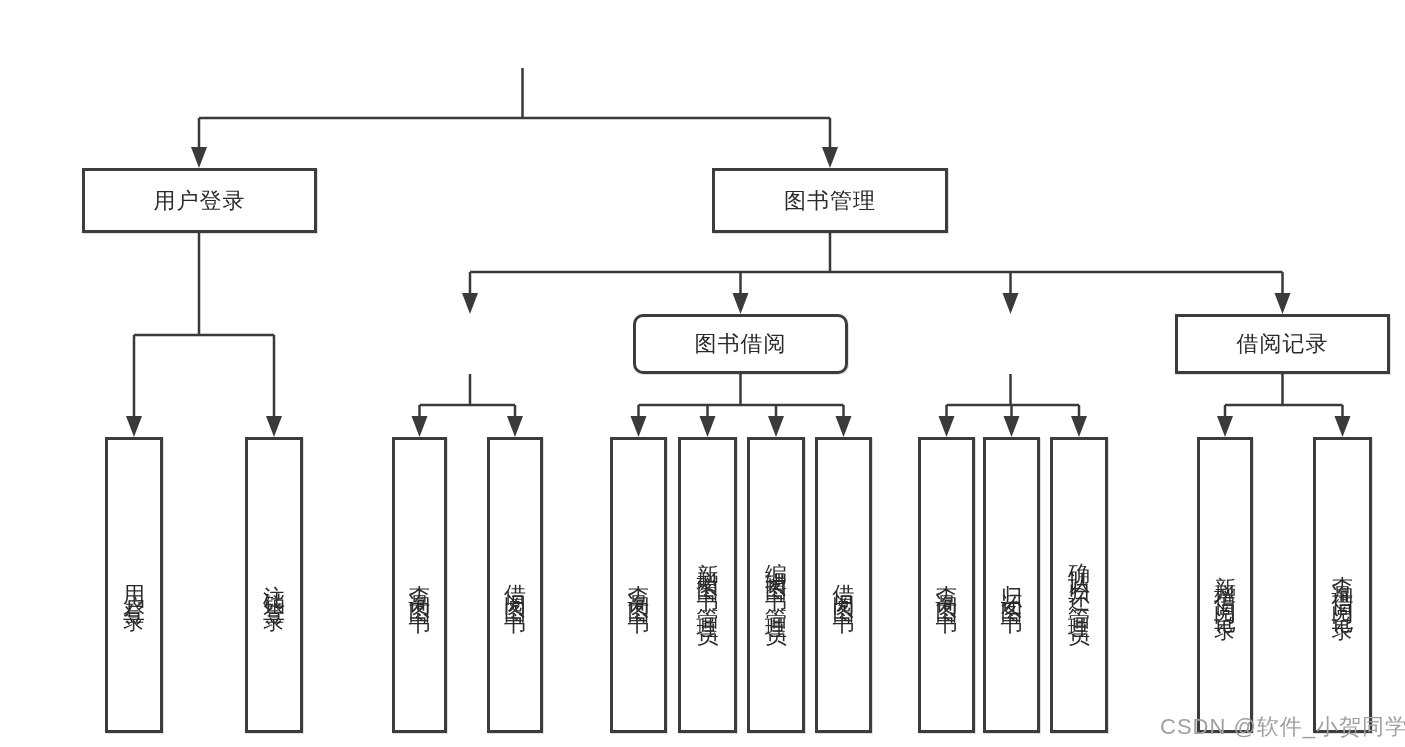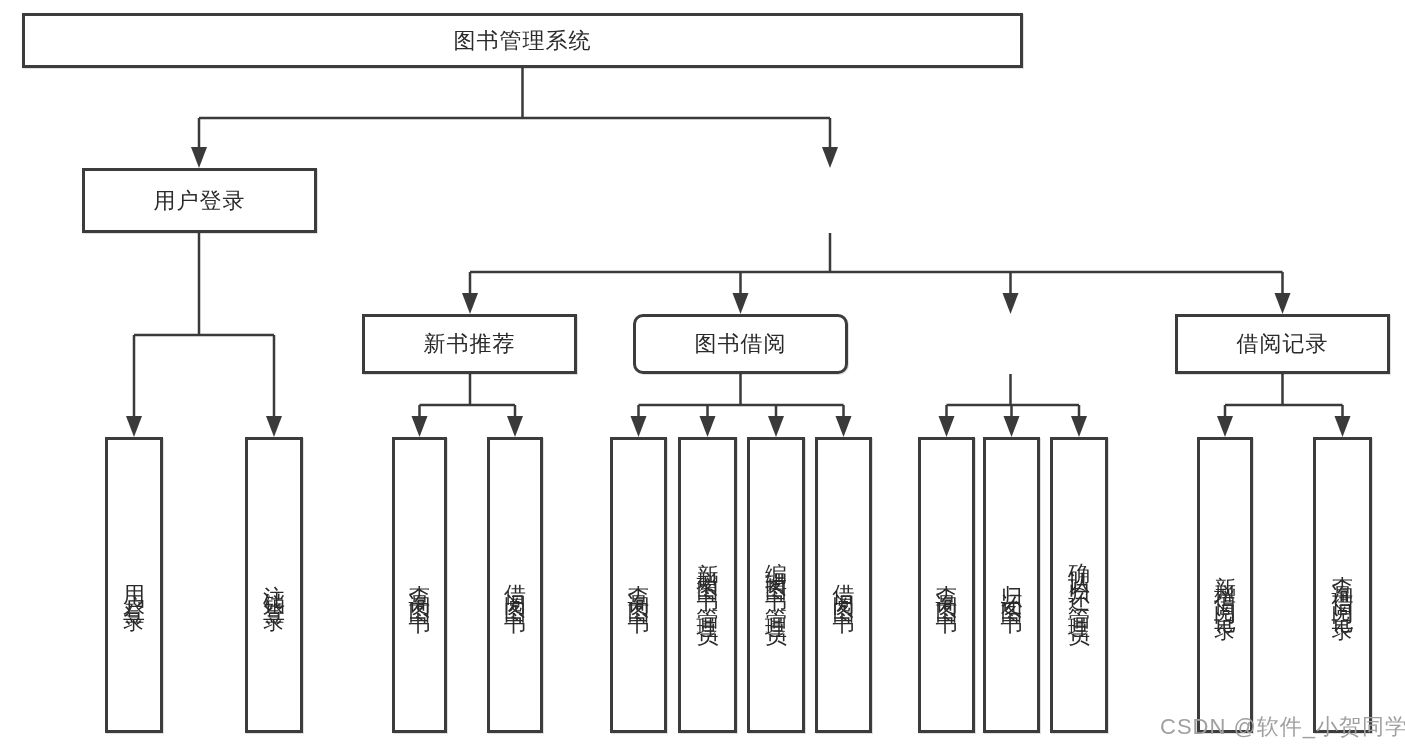--- a/index.html
+++ b/index.html
@@ -89,31 +89,28 @@
       <polygon points="768,416 784,416 776,437"></polygon>
       <polygon points="835.5,416 851.5,416 843.5,437"></polygon>
       <polygon points="938.5,416 954.5,416 946.5,437"></polygon>
       <polygon points="1003.5,416 1019.5,416 1011.5,437"></polygon>
       <polygon points="1071,416 1087,416 1079,437"></polygon>
       <polygon points="1217,416 1233,416 1225,437"></polygon>
       <polygon points="1334.5,416 1350.5,416 1342.5,437"></polygon>
     </g>
   </svg>
 
-  <div class="box" style="left:22px; top:13px; width:1001px; height:55px;">
-    <span>图书管理系统</span>
-  </div>
 
   <div class="box" style="left:82px; top:168px; width:235px; height:65px;">
     <span>用户登录</span>
   </div>
+  <div class="box" style="left:712px; top:168px; width:236px; height:65px;">
+    <span>图书管理</span>
+  </div>
 
-  <div class="box" style="left:362px; top:314px; width:215px; height:60px;">
-    <span>新书推荐</span>
-  </div>
   <div class="box" style="left:633px; top:314px; width:215px; height:60px;border-radius:10px;">
     <span>图书借阅</span>
   </div>
   <div class="box" style="left:1175px; top:314px; width:215px; height:60px;">
     <span>借阅记录</span>
   </div>
 
   <div class="box box-v" style="left:105px; top:437px; width:58px; height:296px;">
     <span>用户登录</span>
   </div>

